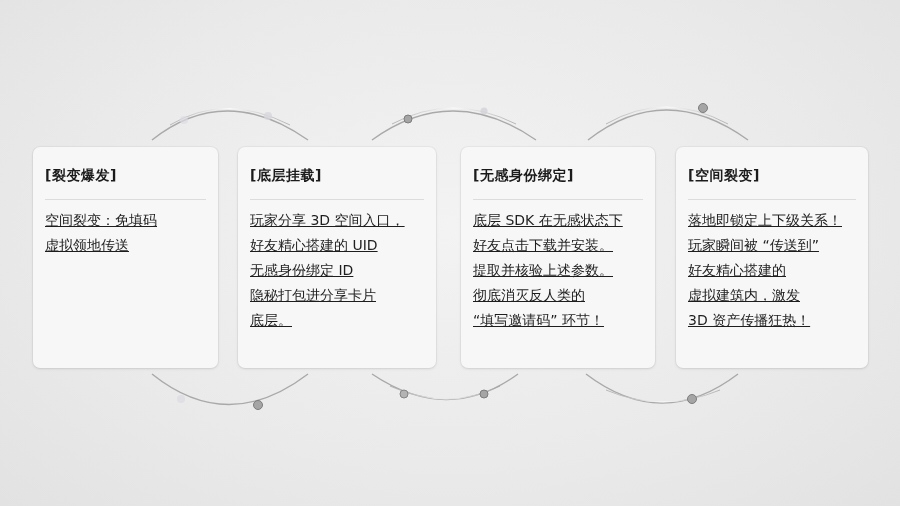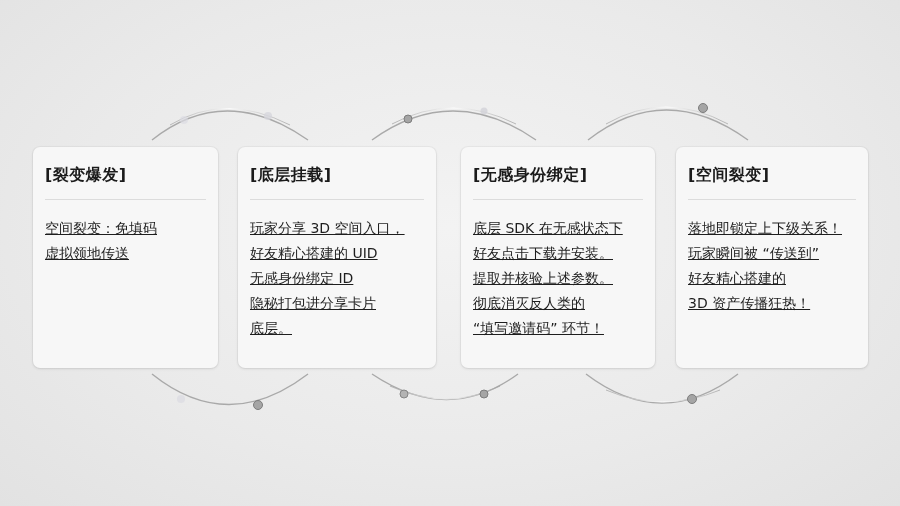--- a/index.html
+++ b/index.html
@@ -14,25 +14,25 @@
     .card {
       position: absolute;
       top: 147px; height: 221px;
       background: #f7f7f7;
       border-radius: 7px;
       box-shadow: 0 1px 3px rgba(0,0,0,0.10), 0 0 0 1px rgba(0,0,0,0.03);
       box-sizing: border-box;
       padding: 14px 12px 10px 12px;
     }
     .card-title {
-      font-size: 16px; font-weight: bold; color: #1b1b1b;
+      font-size: 14px; font-weight: bold; color: #1b1b1b;
       letter-spacing: 0.5px; line-height: 28px;
       padding-bottom: 10px;
       border-bottom: 1px solid #dcdcdc;
-      margin-bottom: 16px;
+      margin-bottom: 8px;
       white-space: nowrap;
     }
     .card-body { font-size: 14px; color: #1e1e1e; line-height: 25px; }
     .card-line { display: block; white-space: nowrap; text-decoration: underline; }
   </style>
 </head>
 <body>
 
 <div class="stage">
 
@@ -110,17 +110,18 @@
       <span class="card-line">“填写邀请码” 环节！</span>
     </div>
   </div>
 
   <div class="card" style="left:676px; width:192px;">
     <div class="card-title">[空间裂变]</div>
     <div class="card-body">
       <span class="card-line">落地即锁定上下级关系！</span>
       <span class="card-line">玩家瞬间被 “传送到”</span>
       <span class="card-line">好友精心搭建的</span>
+      <span class="card-line">虚拟建筑内，激发</span>
       <span class="card-line">3D 资产传播狂热！</span>
     </div>
   </div>
 
 </div>
 
 </body></html>

